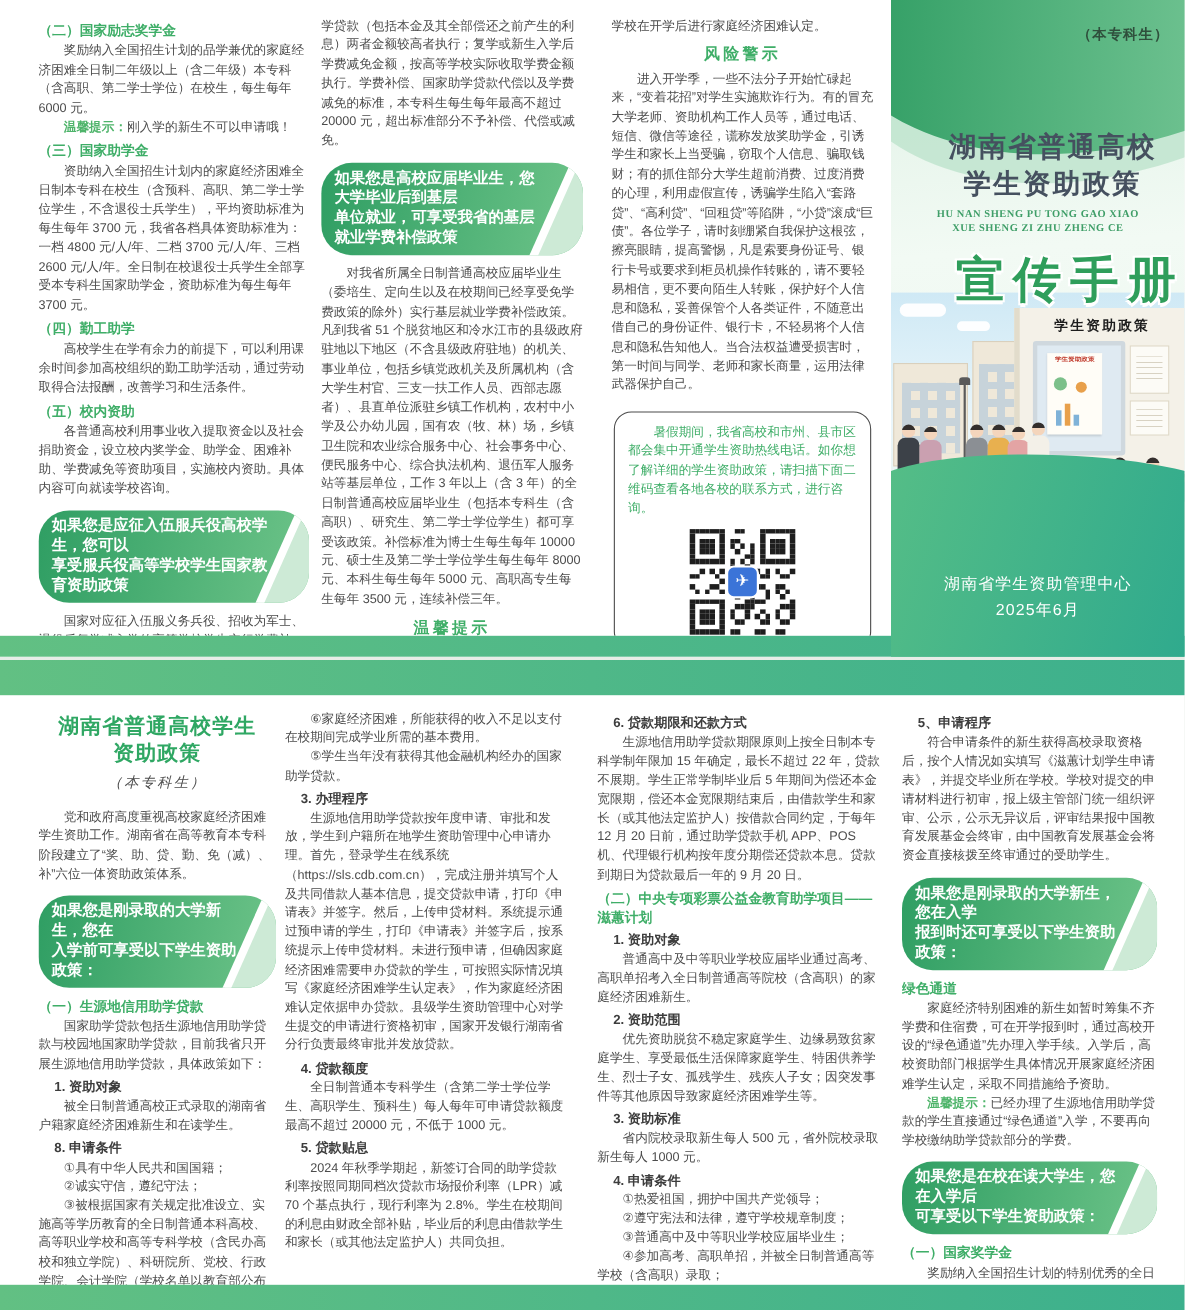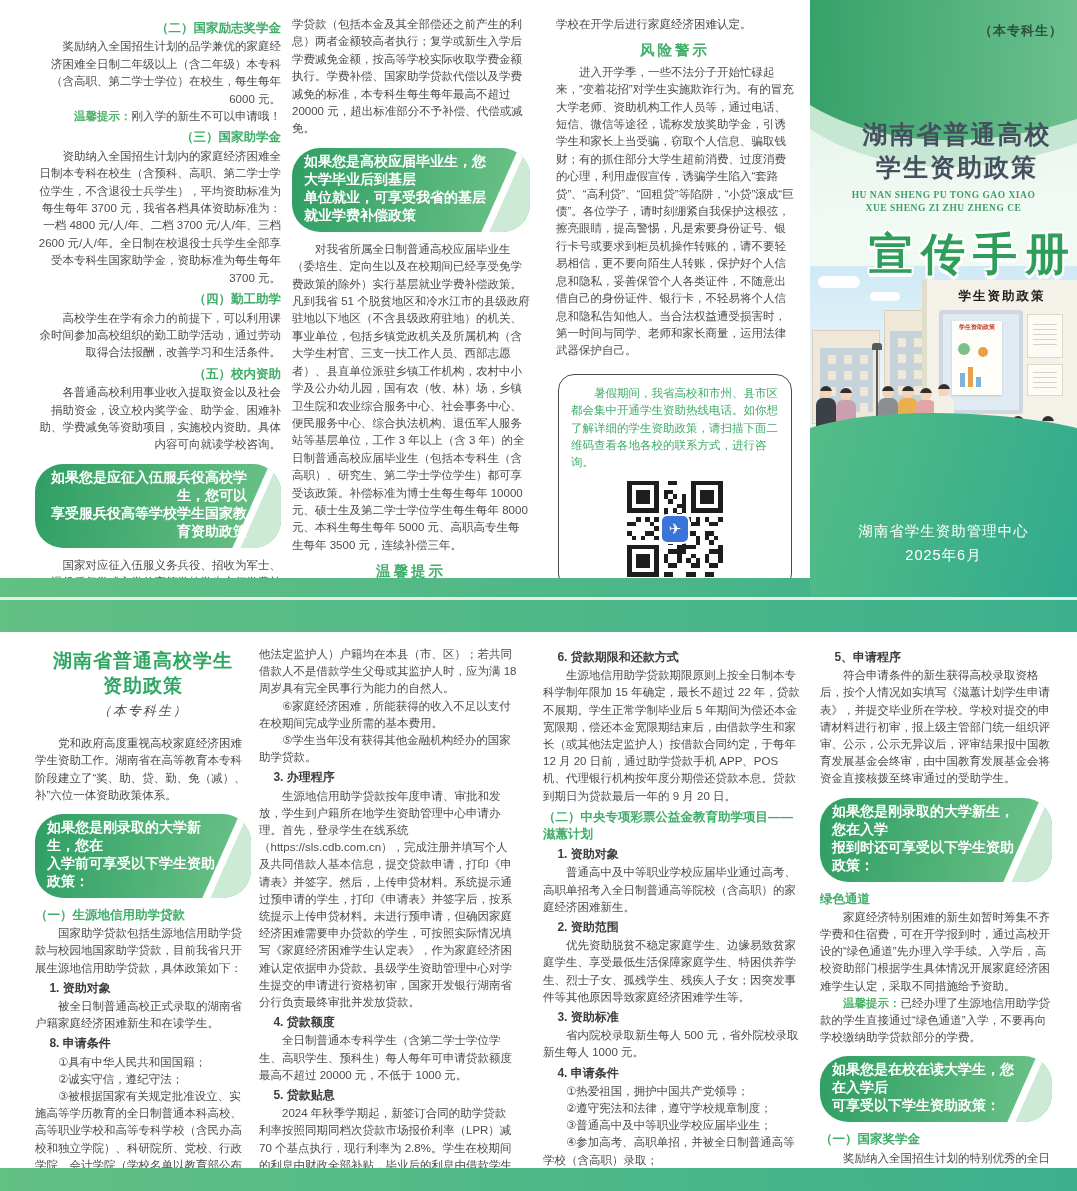--- a/index.html
+++ b/index.html
@@ -8,21 +8,21 @@
   .sheet{position:absolute;left:0;width:1077px;background:#fff;}
   .sheet-top{top:0;height:597px;}
   .sheet-bot{top:600px;height:591px;}
   .fold{position:absolute;left:0;right:0;background:linear-gradient(90deg,#62c083,#3cb08d);}
   .fold-bt{bottom:0;height:19px;}
   .fold-t{top:0;height:32px;}
   .fold-b{bottom:0;height:23px;}
 
   
   .tp{position:absolute;top:0;bottom:19px;padding-top:16px;overflow:hidden;font-size:11.5px;line-height:17.4px;}
-  #p1{left:35px;width:246px;text-align:right;}
+  #p1{left:35px;width:246px;}
   #p2{left:292px;width:238px;}
   #p3{left:556px;width:238px;}
   .bc{position:absolute;top:32px;bottom:23px;padding-top:14px;overflow:hidden;font-size:11.5px;line-height:17.2px;}
   #ba{left:35px;width:216px;}
   #bb{left:259px;width:258px;}
   #bcc{left:543px;width:258px;}
   #bd{left:820px;width:232px;}
 
   p.body{margin:0;text-indent:2em;}
   p.fl{text-indent:0;}
@@ -630,21 +630,20 @@
         <h4 class="g-head">（一）生源地信用助学贷款</h4>
         <p class="body">国家助学贷款包括生源地信用助学贷款与校园地国家助学贷款，目前我省只开展生源地信用助学贷款，具体政策如下：</p>
         <h5 class="n-head">1. 资助对象</h5>
         <p class="body">被全日制普通高校正式录取的湖南省户籍家庭经济困难新生和在读学生。</p>
         <h5 class="n-head">8. 申请条件</h5>
         <p class="body">①具有中华人民共和国国籍；</p>
         <p class="body">②诚实守信，遵纪守法；</p>
         <p class="body">③被根据国家有关规定批准设立、实施高等学历教育的全日制普通本科高校、高等职业学校和高等专科学校（含民办高校和独立学院）、科研院所、党校、行政学院、会计学院（学校名单以教育部公布的为准）正式录取，取得真实、合法、有效的录取通知书的新生（含预科生）或普通高校在读的本专科学生和第二学士学位学生；</p>
       </section>
     <section class="bc" id="bb">
-        <p class="body fl">他法定监护人）户籍均在本县（市、区）；若共同借款人不是借款学生父母或其监护人时，应为满 18 周岁具有完全民事行为能力的自然人。</p>
         <p class="body">⑥家庭经济困难，所能获得的收入不足以支付在校期间完成学业所需的基本费用。</p>
         <p class="body">⑤学生当年没有获得其他金融机构经办的国家助学贷款。</p>
         <h5 class="n-head">3. 办理程序</h5>
         <p class="body">生源地信用助学贷款按年度申请、审批和发放，学生到户籍所在地学生资助管理中心申请办理。首先，登录学生在线系统（https://sls.cdb.com.cn），完成注册并填写个人及共同借款人基本信息，提交贷款申请，打印《申请表》并签字。然后，上传申贷材料。系统提示通过预申请的学生，打印《申请表》并签字后，按系统提示上传申贷材料。未进行预申请，但确因家庭经济困难需要申办贷款的学生，可按照实际情况填写《家庭经济困难学生认定表》，作为家庭经济困难认定依据申办贷款。县级学生资助管理中心对学生提交的申请进行资格初审，国家开发银行湖南省分行负责最终审批并发放贷款。</p>
         <h5 class="n-head">4. 贷款额度</h5>
         <p class="body">全日制普通本专科学生（含第二学士学位学生、高职学生、预科生）每人每年可申请贷款额度最高不超过 20000 元，不低于 1000 元。</p>
         <h5 class="n-head">5. 贷款贴息</h5>
         <p class="body">2024 年秋季学期起，新签订合同的助学贷款利率按照同期同档次贷款市场报价利率（LPR）减 70 个基点执行，现行利率为 2.8%。学生在校期间的利息由财政全部补贴，毕业后的利息由借款学生和家长（或其他法定监护人）共同负担。</p>
       </section>
     <section class="bc" id="bcc">

